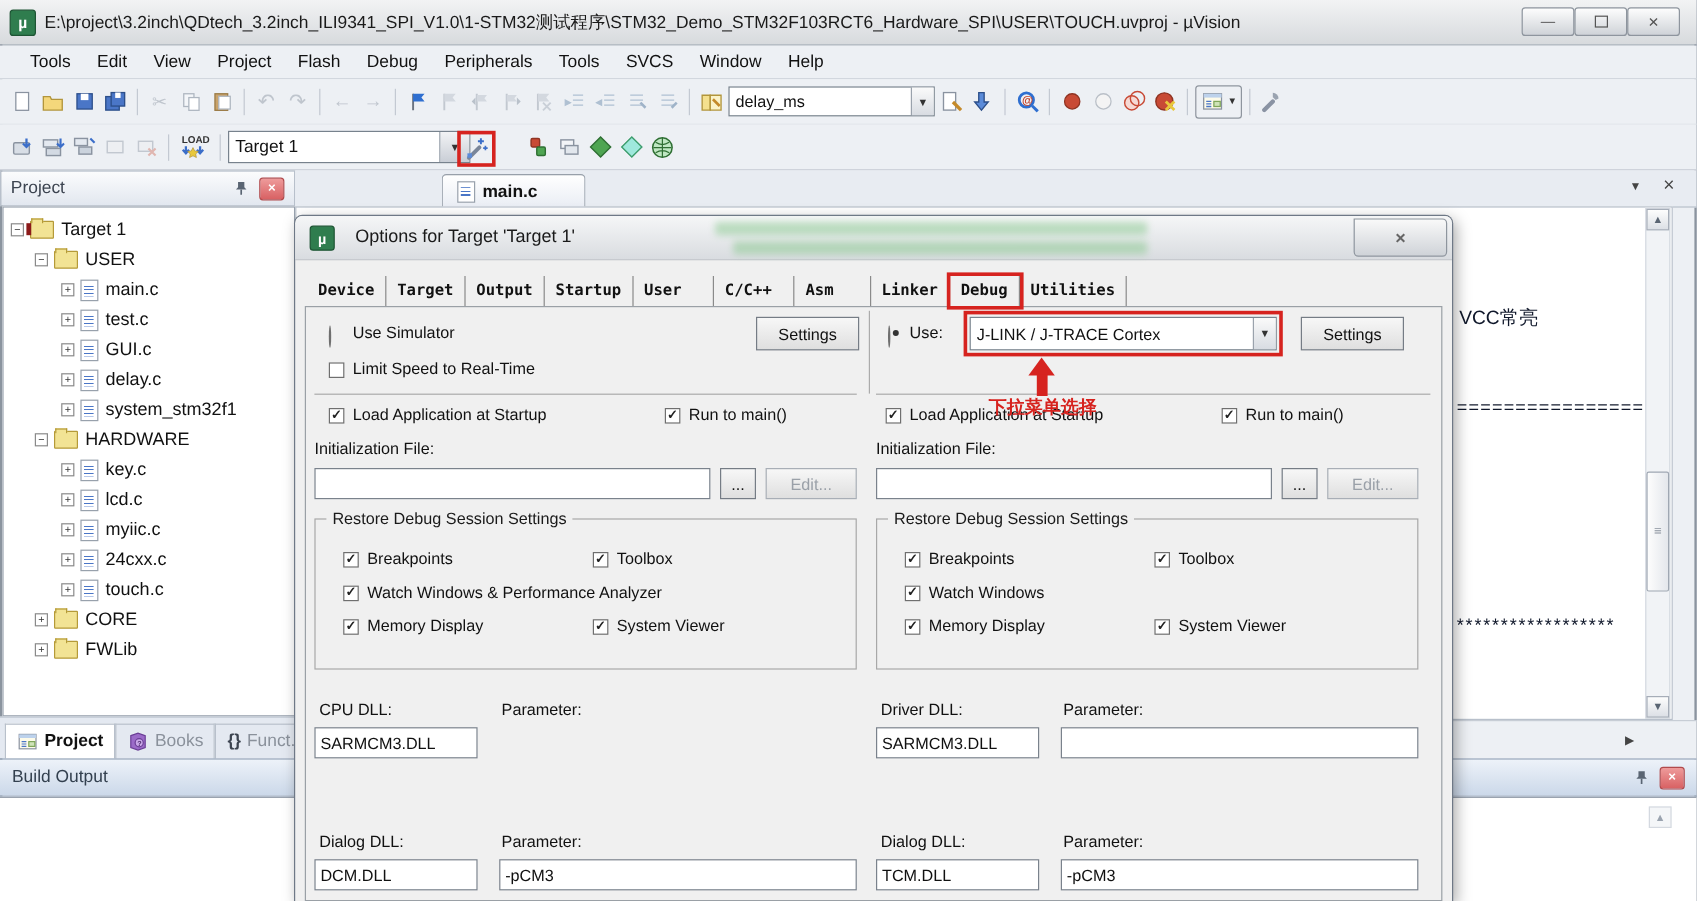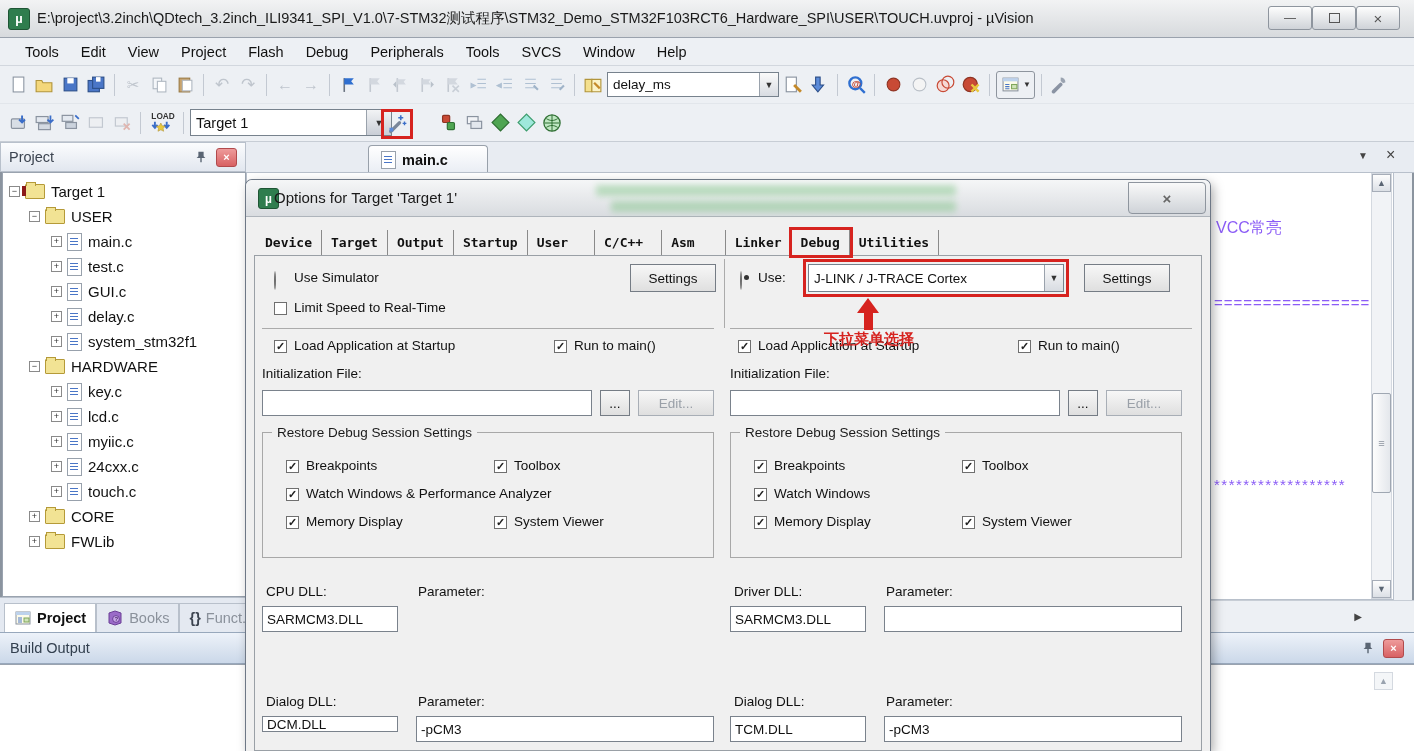--- a/index.html
+++ b/index.html
@@ -35,21 +35,21 @@
   .fold{width:18px;height:13px;background:#F2E394;border:1px solid #B59A38;border-radius:1px;position:relative;margin-right:6px;flex:none;}
   .fold::before{content:"";position:absolute;left:0;top:-3px;width:8px;height:3px;background:#F2E394;border:1px solid #B59A38;border-bottom:none;}
   .tmark{position:absolute;left:-4px;top:1px;width:4px;height:10px;background:#8B1A1A;}
   .fico{width:13px;height:16px;background:#fff;border:1px solid #98A1AC;margin-right:6px;flex:none;position:relative;}
   .fico::after{content:"";position:absolute;left:2px;top:4px;width:8px;height:9px;background:repeating-linear-gradient(#4a76c7 0 1px,transparent 1px 3px);}
   .doctab{background:linear-gradient(#FFFFFF,#E9EDF4);border:1px solid #98A0AA;border-bottom:none;border-radius:4px 4px 0 0;display:flex;align-items:center;padding:0 12px;font-size:14.5px;font-weight:bold;color:#111;gap:6px;}
   .bottomtabs{background:#E4E9F1;border-top:1px solid #B8C0CB;display:flex;align-items:flex-end;padding-left:4px;box-sizing:border-box;}
   .btab{height:28px;display:flex;align-items:center;gap:5px;padding:0 9px;font-size:14.5px;color:#8a919b;border:1px solid #B8C0CB;border-bottom:none;background:#E4E9F1;}
   .btab.active{background:#fff;color:#111;font-weight:bold;}
   .bohdr{background:linear-gradient(#EDF2F9,#CBD8E9);border-top:1px solid #98A8BC;border-bottom:1px solid #98A8BC;display:flex;align-items:center;padding:0 10px;font-size:14.5px;color:#33404F;box-sizing:border-box;}
-  .greentext{color:#8b5cf6;font-size:15px;white-space:nowrap;}
+  .greentext{color:#0f172a;font-size:15px;white-space:nowrap;margin-top:37px;}
   
   .sbtrack{background:#F1F3F6;border:1px solid #D4D9E0;box-sizing:border-box;}
   .sbtn{background:linear-gradient(#FDFDFD,#DCE0E6);border:1px solid #A6ADB8;color:#5A6573;font-size:9px;display:flex;align-items:center;justify-content:center;box-sizing:border-box;}
   .thumb{background:linear-gradient(90deg,#FDFDFD,#E4E7EC);border:1px solid #9FA7B2;border-radius:2px;display:flex;align-items:center;justify-content:center;color:#8B939E;font-size:11px;box-sizing:border-box;}
   
   .dlg{left:246px;top:180px;width:964px;height:571px;background:#F0F0F0;border-radius:6px 6px 0 0;box-shadow:0 0 0 1px #6E7886,3px 4px 12px rgba(0,0,0,.35);}
   .dlgtitle{left:0;top:0;width:964px;height:36px;background:linear-gradient(#F5F6F7,#D9DCE0);border-radius:6px 6px 0 0;border-bottom:1px solid #AEB4BB;}
   .dlgclose{border:1px solid #8E959E;border-radius:0 4px 4px 4px;background:linear-gradient(#F9F9F9,#CFD3D8);display:flex;align-items:center;justify-content:center;color:#666;font-size:15px;font-weight:bold;}
   .artifact{background:#7CC482;filter:blur(3px);opacity:.45;border-radius:2px;}
   .tabstrip{display:flex;align-items:flex-end;}
@@ -72,21 +72,21 @@
   .arrowhead{width:0;height:0;border-left:11px solid transparent;border-right:11px solid transparent;border-bottom:15px solid #D6231F;z-index:21;}
   .arrowstem{width:9px;background:#D6231F;z-index:21;}
 </style>
 </head>
 <body>
 
 <div id="screen">
 
   <div class="abs titlebar">
     <span class="appicon">µ</span>
-    <span class="titletext">E:\project\3.2inch\QDtech_3.2inch_ILI9341_SPI_V1.0\7-STM32测试程序\STM32_Demo_STM32F103RCT6_Hardware_SPI\USER\TOUCH.uvproj - µVision</span>
+    <span class="titletext">E:\project\3.2inch\QDtech_3.2inch_ILI9341_SPI_V1.0\1-STM32测试程序\STM32_Demo_STM32F103RCT6_Hardware_SPI\USER\TOUCH.uvproj - µVision</span>
   </div>
   <div class="abs winbtn" style="left:1268px;top:6px;">
       <span>—</span>
     </div>
   <div class="abs winbtn" style="left:1312px;top:6px;">
       <span class="restore-glyph"></span>
     </div>
   <div class="abs winbtn" style="left:1356px;top:6px;font-size:15px;">
       <span>×</span>
     </div>
@@ -522,21 +522,21 @@
     <span class="closebox" style="margin-left:8px;">×</span>
   </div>
   <div class="abs" style="left:0;top:664px;width:1414px;height:87px;background:#fff;border-top:1px solid #9AA3AF;"></div>
   <div class="abs sbtn" style="left:1374px;top:672px;width:19px;height:18px;background:#F4F6F8;border-color:#D4D9E0;color:#9AA3AF;">▲</div>
 
   <div class="abs dlg">
     <div class="abs dlgtitle"></div>
     <div class="abs artifact" style="left:350px;top:5px;width:360px;height:11px;"></div>
     <div class="abs artifact" style="left:365px;top:21px;width:345px;height:11px;"></div>
     <span class="abs appicon" style="left:12px;top:8px;width:19px;height:19px;font-size:12px;">µ</span>
-    <span class="abs" style="left:28px;top:9px;font-size:15px;color:#1a1a1a;">Options for Target 'Target 1'</span>
+    <span class="abs" style="left:50px;top:9px;font-size:15px;color:#1a1a1a;">Options for Target 'Target 1'</span>
     <div class="abs dlgclose" style="left:882px;top:2px;width:76px;height:30px;">
         <span>×</span>
       </div>
 
     
     <div class="abs tabstrip" style="left:10px;top:49px;height:26px;">
       <span class="tab">Device</span>
       <span class="tab">Target</span>
       <span class="tab">Output</span>
       <span class="tab">Startup</span>
@@ -640,21 +640,21 @@
     <span class="abs lbl" style="left:20px;top:404px;">CPU DLL:</span>
     <span class="abs lbl" style="left:172px;top:404px;">Parameter:</span>
     <input class="abs inp" style="left: 16px; top: 426px; width: 136px; height: 26px;" value="SARMCM3.DLL">
     <span class="abs lbl" style="left:488px;top:404px;">Driver DLL:</span>
     <span class="abs lbl" style="left:640px;top:404px;">Parameter:</span>
     <input class="abs inp" style="left: 484px; top: 426px; width: 136px; height: 26px;" value="SARMCM3.DLL">
     <input class="abs inp" style="left: 638px; top: 426px; width: 298px; height: 26px;" value="">
 
     <span class="abs lbl" style="left:20px;top:514px;">Dialog DLL:</span>
     <span class="abs lbl" style="left:172px;top:514px;">Parameter:</span>
-    <input class="abs inp" style="left: 16px; top: 536px; width: 136px; height: 16px;" value="DCM.DLL">
+    <input class="abs inp" style="left: 16px; top: 536px; width: 136px; height: 26px;" value="DCM.DLL">
     <input class="abs inp" style="left: 170px; top: 536px; width: 298px; height: 26px;" value="-pCM3">
     <span class="abs lbl" style="left:488px;top:514px;">Dialog DLL:</span>
     <span class="abs lbl" style="left:640px;top:514px;">Parameter:</span>
     <input class="abs inp" style="left: 484px; top: 536px; width: 136px; height: 26px;" value="TCM.DLL">
     <input class="abs inp" style="left: 638px; top: 536px; width: 298px; height: 26px;" value="-pCM3">
   </div>
 
 </div>
 
 </body></html>

